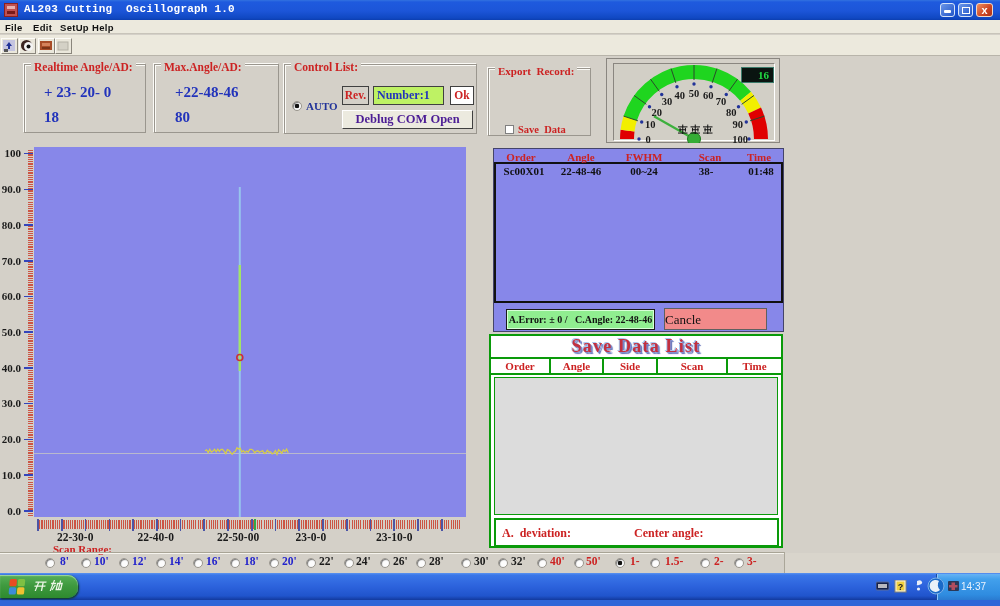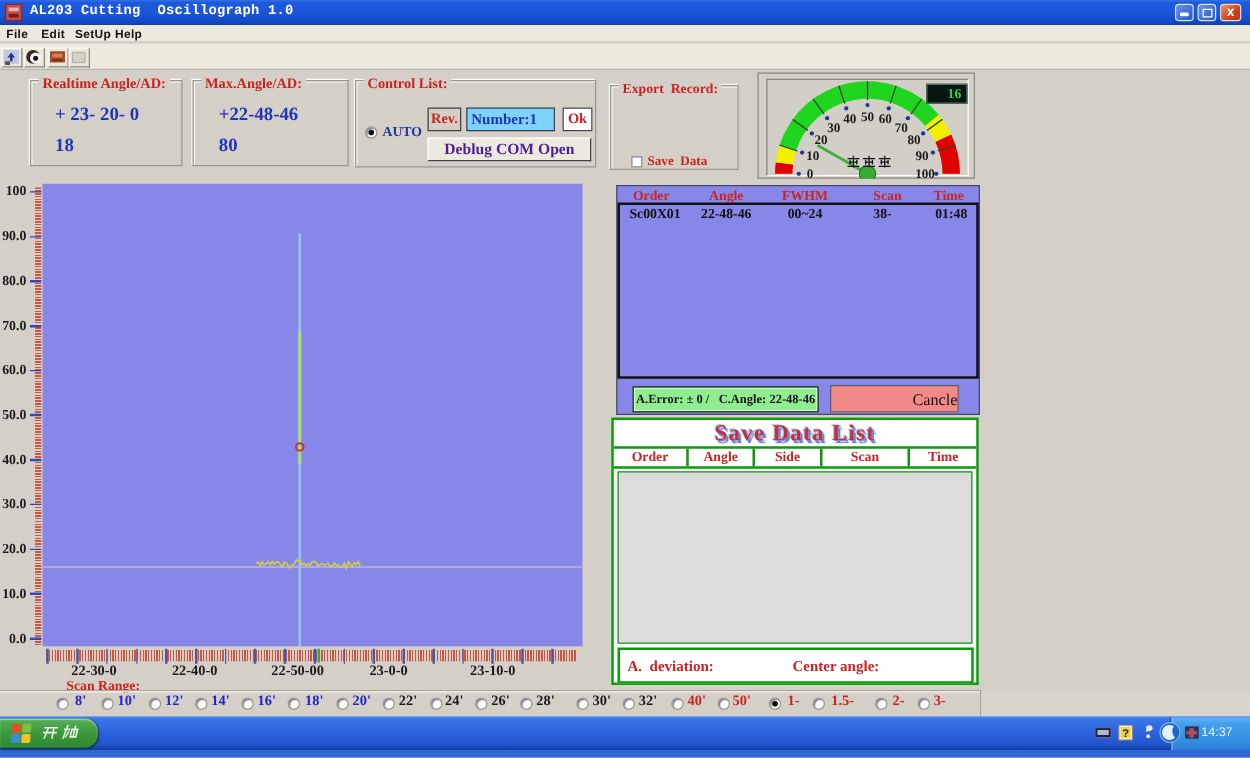--- a/index.html
+++ b/index.html
@@ -70,21 +70,21 @@
 <div class="abs grpbox" style="left:154px;top:64px;width:125px;height:69px">
   <div class="grptitle">Max.Angle/AD:</div>
   <div class="abs bigval" style="left:20px;top:19px">+22-48-46</div>
   <div class="abs bigval" style="left:20px;top:44px">80</div>
 </div>
 <div class="abs grpbox" style="left:284px;top:64px;width:193px;height:70px">
   <div class="grptitle">Control List:</div>
   <div class="abs radio sel" style="left:7px;top:36px"></div>
   <div class="abs" style="left:21px;top:35px;color:#223399;font-weight:bold;font-size:11px">AUTO</div>
   <div class="abs" style="left:57px;top:21px;width:27px;height:19px;border:1px solid #404040;background:#d4d0c8;color:#cc2222;font-weight:bold;font-size:11.5px;text-align:center;line-height:17px">Rev.</div>
-  <div class="abs" style="left:88px;top:21px;width:71px;height:19px;border:1px solid #404040;background:#7dd3fc;color:#2233bb;font-weight:bold;font-size:12px;line-height:17px;padding-left:3px">Number:1</div>
+  <div class="abs" style="left:88px;top:21px;width:71px;height:19px;border:1px solid #404040;background:#bef264;color:#2233bb;font-weight:bold;font-size:12px;line-height:17px;padding-left:3px">Number:1</div>
   <div class="abs" style="left:165px;top:21px;width:24px;height:19px;border:1px solid #404040;background:#ffffff;color:#cc2222;font-weight:bold;font-size:11.5px;text-align:center;line-height:17px">Ok</div>
   <div class="abs" style="left:57px;top:45px;width:131px;height:19px;border:1px solid #404040;border-top-color:#fff;border-left-color:#fff;background:#eceadf;color:#4c1d95;font-weight:bold;font-size:12.5px;text-align:center;line-height:17px">Deblug COM Open</div>
 </div>
 <div class="abs grpbox" style="left:488px;top:68px;width:103px;height:68px">
   <div class="grptitle" style="font-size:11px;white-space:pre">Export  Record:</div>
   <div class="abs" style="left:16px;top:56px;width:9px;height:9px;background:#fff;border:1px solid #808080"></div>
   <div class="abs" style="left:29px;top:55px;color:#cc2222;font-weight:bold;font-size:10.5px;white-space:pre">Save  Data</div>
 </div>
 
 <div class="abs" style="left:606px;top:58px;width:174px;height:85px;background:#d4d0c8;border:1px solid #8a8680"></div>
@@ -218,21 +218,21 @@
 <div class="abs thdr" style="left:581px;top:151px">Angle</div>
 <div class="abs thdr" style="left:644px;top:151px">FWHM</div>
 <div class="abs thdr" style="left:710px;top:151px">Scan</div>
 <div class="abs thdr" style="left:759px;top:151px">Time</div>
 <div class="abs trow" style="left:524px;top:165px">Sc00X01</div>
 <div class="abs trow" style="left:581px;top:165px">22-48-46</div>
 <div class="abs trow" style="left:644px;top:165px">00~24</div>
 <div class="abs trow" style="left:706px;top:165px">38-</div>
 <div class="abs trow" style="left:761px;top:165px">01:48</div>
 <div class="abs" style="left:506px;top:309px;width:149px;height:21px;background:#90ee90;border:1px solid #1a1a1a;box-shadow:inset 0 0 0 1px #d8ffd8;color:#111;font-weight:bold;font-size:10px;text-align:center;line-height:20px;white-space:nowrap">A.Error: ± 0 /&nbsp;&nbsp;&nbsp;C.Angle: 22-48-46</div>
-<div class="abs" style="left:664px;top:308px;width:103px;height:22px;background:#f28a8a;border:1px solid #606060;color:#111;font-size:13px;text-align:right;line-height:21px">Cancle</div>
+<div class="abs" style="left:664px;top:308px;width:103px;height:22px;background:#f28a8a;border:1px solid #606060;color:#111;font-size:13px;text-align:left;line-height:21px">Cancle</div>
 
 <div class="abs" style="left:489px;top:334px;width:294px;height:214px;background:#fff;border:2px solid #0a9a0a"></div>
 <div class="abs" style="left:489px;top:336px;width:294px;text-align:center;font-size:18px;font-weight:bold;color:#c23040;text-shadow:-1px -1px 0 #a8c8f0,1px 1px 0 #8090d0,2px 2px 1px #6070b8;letter-spacing:1.2px">Save Data List</div>
 <div class="abs" style="left:491px;top:357px;width:290px;height:18px;border-top:2px solid #0a9a0a;border-bottom:2px solid #0a9a0a;display:flex">
   <div style="width:60px;border-right:2px solid #0a9a0a;text-align:center;font-size:11px;font-weight:bold;color:#cc2222;line-height:15px">Order</div>
   <div style="width:53px;border-right:2px solid #0a9a0a;text-align:center;font-size:11px;font-weight:bold;color:#cc2222;line-height:15px">Angle</div>
   <div style="width:54px;border-right:2px solid #0a9a0a;text-align:center;font-size:11px;font-weight:bold;color:#cc2222;line-height:15px">Side</div>
   <div style="width:70px;border-right:2px solid #0a9a0a;text-align:center;font-size:11px;font-weight:bold;color:#cc2222;line-height:15px">Scan</div>
   <div style="flex:1;text-align:center;font-size:11px;font-weight:bold;color:#cc2222;line-height:15px">Time</div>
 </div>

